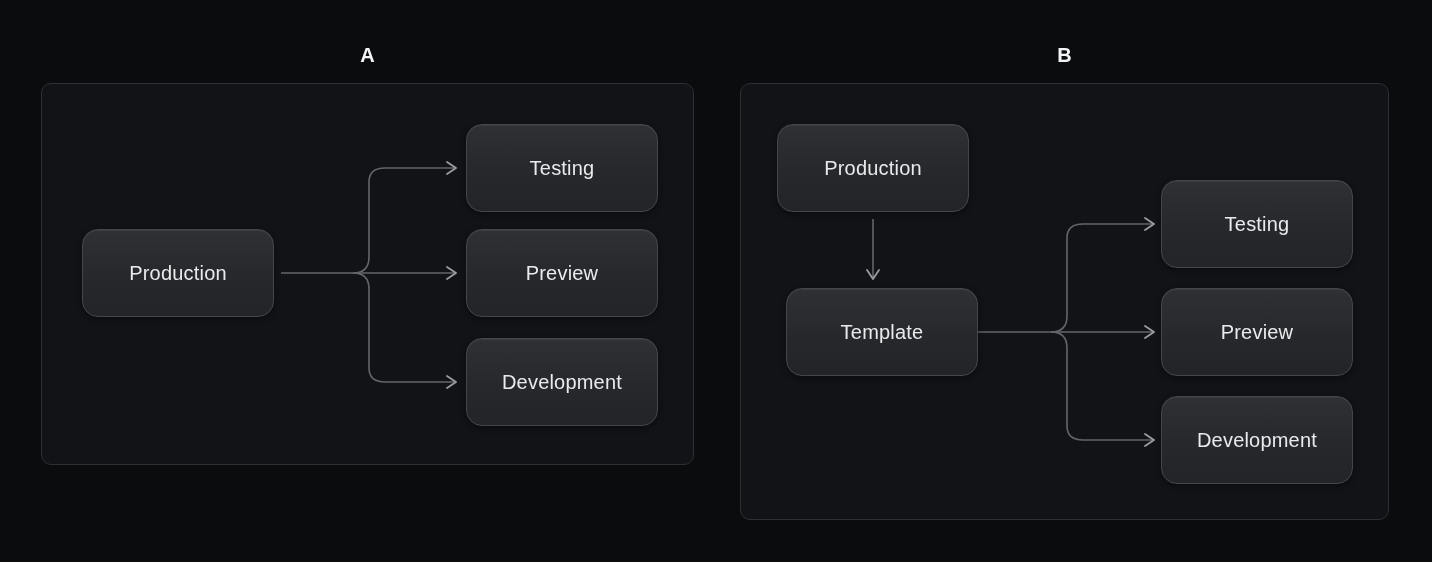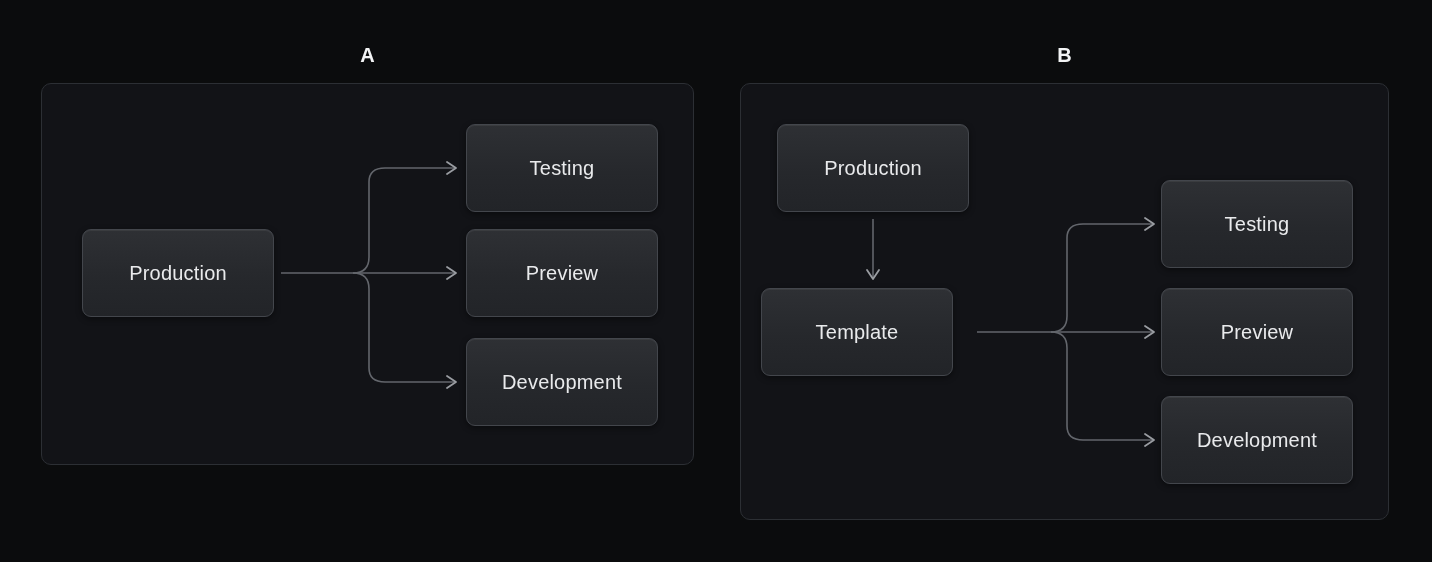--- a/index.html
+++ b/index.html
@@ -53,21 +53,21 @@
     stroke-width: 1.8;
     stroke-linecap: round;
     stroke-linejoin: round;
   }
   .node {
     position: absolute;
     width: 192px;
     height: 88px;
     box-sizing: border-box;
     border: 1px solid #43464c;
-    border-radius: 9px;
+    border-radius: 16px;
     background: linear-gradient(180deg, #2e3034 0%, #26282c 55%, #222428 100%);
     box-shadow: 0 2px 6px rgba(0,0,0,0.45), inset 0 1px 0 rgba(255,255,255,0.06);
     display: flex;
     align-items: center;
     justify-content: center;
   }
   .node span {
     color: #e9eaec;
     font-size: 20px;
     letter-spacing: 0.2px;
@@ -122,21 +122,21 @@
 
         <path class="wire" d="M 310 248 Q 326 248 326 264 V 342 Q 326 356 342 356 H 413"></path>
         <path class="head" d="M 404 134 L 413 140 L 404 146"></path>
         <path class="head" d="M 404 242 L 413 248 L 404 254"></path>
         <path class="head" d="M 404 350 L 413 356 L 404 362"></path>
       </svg>
 
       <div class="node" style="left:36px; top:40px;">
         <span>Production</span>
       </div>
-      <div class="node" style="left:20px; top:204px;">
+      <div class="node" style="left:45px; top:204px;">
         <span>Template</span>
       </div>
       <div class="node" style="left:420px; top:96px;">
         <span>Testing</span>
       </div>
       <div class="node" style="left:420px; top:204px;">
         <span>Preview</span>
       </div>
       <div class="node" style="left:420px; top:312px;">
         <span>Development</span>

